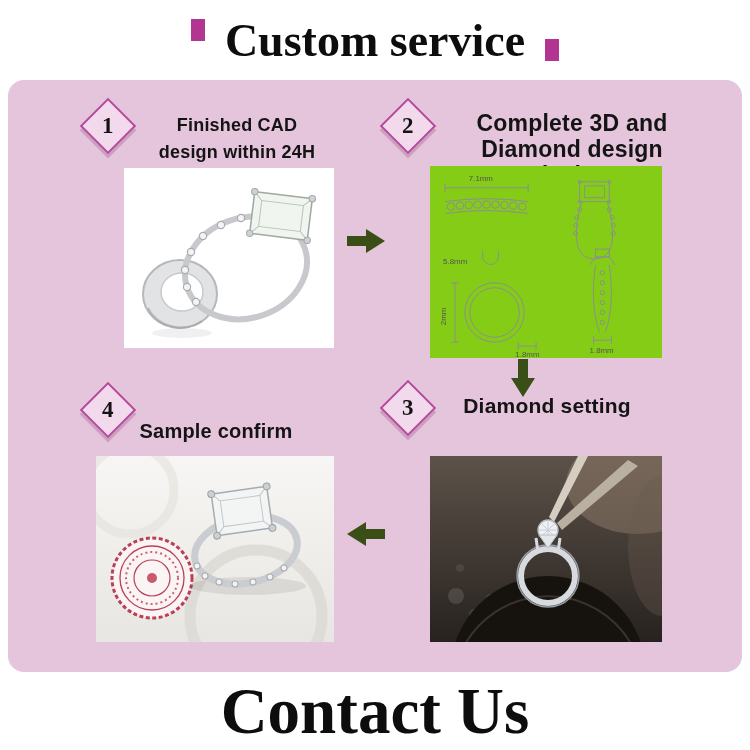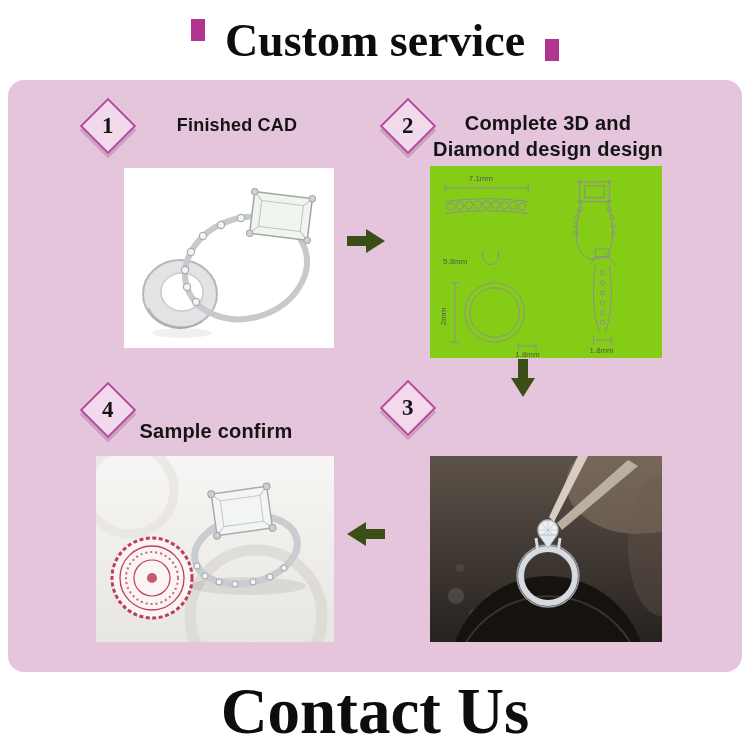--- a/index.html
+++ b/index.html
@@ -28,21 +28,21 @@
     display:flex;align-items:center;justify-content:center}
   .badge span{transform:rotate(-45deg);font-family:"Liberation Serif",serif;
     font-weight:bold;font-size:23px;color:#141414}
   #badge1{left:88px;top:106px}
   #badge2{left:388px;top:106px}
   #badge3{left:388px;top:388px}
   #badge4{left:88px;top:390px}
   
   .step-text{position:absolute;text-align:center;color:#141414;font-weight:600;letter-spacing:.2px}
   #step1-text{left:126px;top:112px;width:222px;font-size:18px;line-height:27px}
-  #step2-text{left:428px;top:110px;width:240px;font-size:20px;line-height:26px}
+  #step2-text{left:452px;top:110px;width:240px;font-size:23px;line-height:26px}
   #step3-text{left:428px;top:392px;width:238px;font-size:21px;line-height:27px}
   #step3-text .strong{font-weight:800}
   #step4-text{left:96px;top:420px;width:240px;font-size:20px}
   
   .photo{position:absolute;overflow:hidden}
   #photo1{left:124px;top:168px;width:210px;height:180px;background:#ffffff}
   #photo2{left:430px;top:166px;width:232px;height:192px;background:#84cc16}
   #photo3{left:430px;top:456px;width:232px;height:186px;background:#2c2622}
   #photo4{left:96px;top:456px;width:238px;height:186px;background:#f3f2f0}
   .photo svg{display:block;width:100%;height:100%}
@@ -65,20 +65,21 @@
   <div class="deco-square" id="deco-right"></div>
 </div>
 
 <div id="pink-panel"></div>
 
 <div class="badge" id="badge1">
   <span>1</span>
 </div>
 <div class="step-text" id="step1-text">
   <div>Finished CAD</div>
+  <div>design within 24H</div>
 </div>
 <div class="photo" id="photo1">
   <svg viewBox="0 0 210 180">
     <g>
       <ellipse cx="56" cy="126" rx="37" ry="34" fill="#e2e3e5" stroke="#b7b8bb" stroke-width="2"></ellipse>
       <ellipse cx="58" cy="124" rx="21" ry="19" fill="#ffffff" stroke="#c8c9cb" stroke-width="1.5"></ellipse>
       <path d="M24,140 A36,33 0 0 0 78,153" fill="none" stroke="#9fa0a3" stroke-width="2" opacity=".6"></path>
       <ellipse cx="58" cy="165" rx="30" ry="5" fill="#000000" opacity=".06"></ellipse>
     </g>
     <g>
@@ -203,20 +204,21 @@
 <div class="arrow" id="arrow-down">
   <svg viewBox="0 0 38 28" width="38" height="28">
     <polygon points="0,9 19,9 19,2 38,14 19,26 19,19 0,19" fill="#3a4f17"></polygon>
   </svg>
 </div>
 
 <div class="badge" id="badge3">
   <span>3</span>
 </div>
 <div class="step-text" id="step3-text">
+  <div class="strong">Diamond setting</div>
 </div>
 <div class="photo" id="photo3">
   <svg viewBox="0 0 232 186">
     <defs>
       <linearGradient id="g3" x1="0" y1="0" x2="0" y2="1">
         <stop offset="0" stop-color="#5c5249"></stop>
         <stop offset=".5" stop-color="#423a34"></stop>
         <stop offset="1" stop-color="#27221f"></stop>
       </linearGradient>
     </defs>

